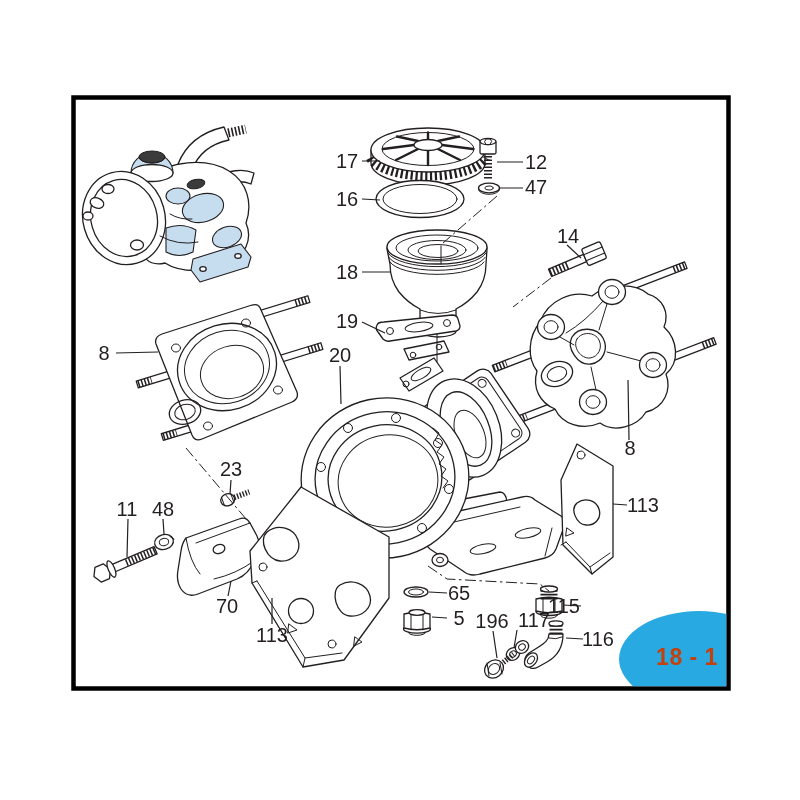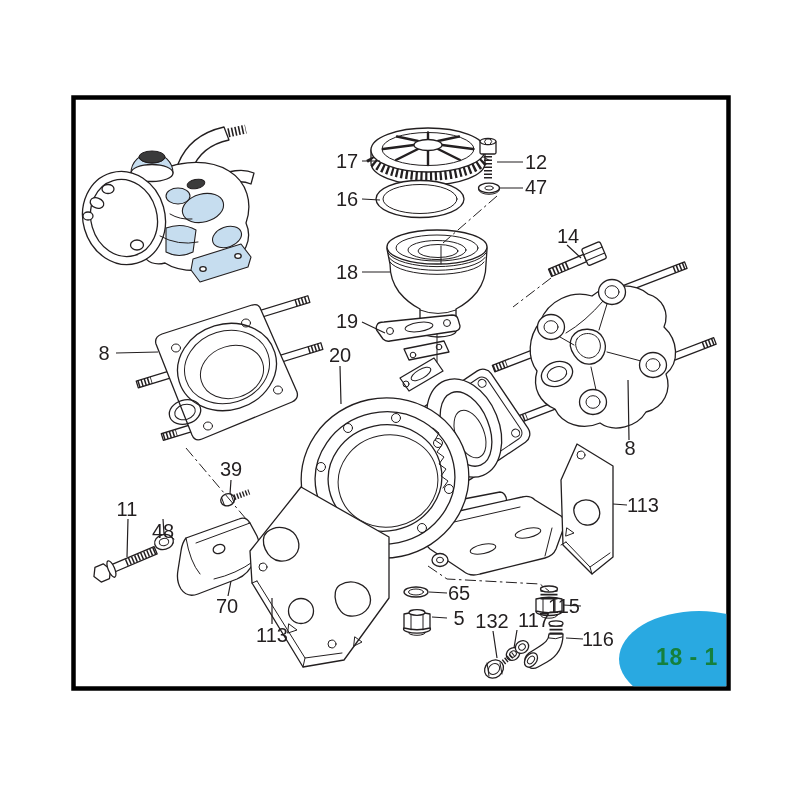--- a/index.html
+++ b/index.html
@@ -18,21 +18,21 @@
   .thr5  { fill:none; stroke:var(--ink); stroke-width:5.5; stroke-dasharray:1.4 1.6; }
   .thr7  { fill:none; stroke:var(--ink); stroke-width:7;   stroke-dasharray:1.5 1.8; }
   .thr8  { fill:none; stroke:var(--ink); stroke-width:8;   stroke-dasharray:1.6 1.9; }
   .thr9  { fill:none; stroke:var(--ink); stroke-width:9;   stroke-dasharray:1.6 1.9; }
   .thr13 { fill:none; stroke:var(--ink); stroke-width:13;  stroke-dasharray:1.7 2; }
   .thr16 { fill:none; stroke:var(--ink); stroke-width:17;  stroke-dasharray:1.8 2; }
   .knurl { fill:none; stroke:var(--ink); stroke-width:13;  stroke-dasharray:2.2 2.6; }
   .co { position:absolute; transform:translate(-50%,-50%); font-size:20px; color:var(--ink);
         white-space:nowrap; line-height:1; }
   .badge-label { position:absolute; transform:translate(-50%,-50%); font-size:23px; font-weight:700;
-        color:#15803d; letter-spacing:.5px; white-space:nowrap; }
+        color:#c2410c; letter-spacing:.5px; white-space:nowrap; }
 </style>
 </head>
 <body>
 
 <div class="page">
 
 <svg width="800" height="800" viewBox="0 0 800 800">
   <defs>
     <clipPath id="frameclip">
           <rect x="75.8" y="99.8" width="650.5" height="586.5"></rect>
@@ -340,28 +340,28 @@
 
 <div class="co" style="left:347px;top:161px">17</div>
 <div class="co" style="left:347px;top:199px">16</div>
 <div class="co" style="left:347px;top:272px">18</div>
 <div class="co" style="left:347px;top:321px">19</div>
 <div class="co" style="left:340px;top:355px">20</div>
 <div class="co" style="left:536px;top:162px">12</div>
 <div class="co" style="left:536px;top:187px">47</div>
 <div class="co" style="left:568px;top:236px">14</div>
 <div class="co" style="left:104px;top:353px">8</div>
-<div class="co" style="left:231px;top:469px">39</div>
+<div class="co" style="left:231px;top:469px">23</div>
 <div class="co" style="left:127px;top:509px">11</div>
-<div class="co" style="left:163px;top:531px">48</div>
+<div class="co" style="left:163px;top:509px">48</div>
 <div class="co" style="left:227px;top:606px">70</div>
 <div class="co" style="left:272px;top:635px">113</div>
 <div class="co" style="left:459px;top:593px">65</div>
 <div class="co" style="left:459px;top:618px">5</div>
-<div class="co" style="left:492px;top:621px">132</div>
+<div class="co" style="left:492px;top:621px">196</div>
 <div class="co" style="left:534px;top:620px">117</div>
 <div class="co" style="left:564px;top:606px">115</div>
 <div class="co" style="left:598px;top:639px">116</div>
 <div class="co" style="left:643px;top:505px">113</div>
 <div class="co" style="left:630px;top:448px">8</div>
 
 <div class="badge-label" style="left:687px;top:657px">18 - 1</div>
 
 </div>
 

